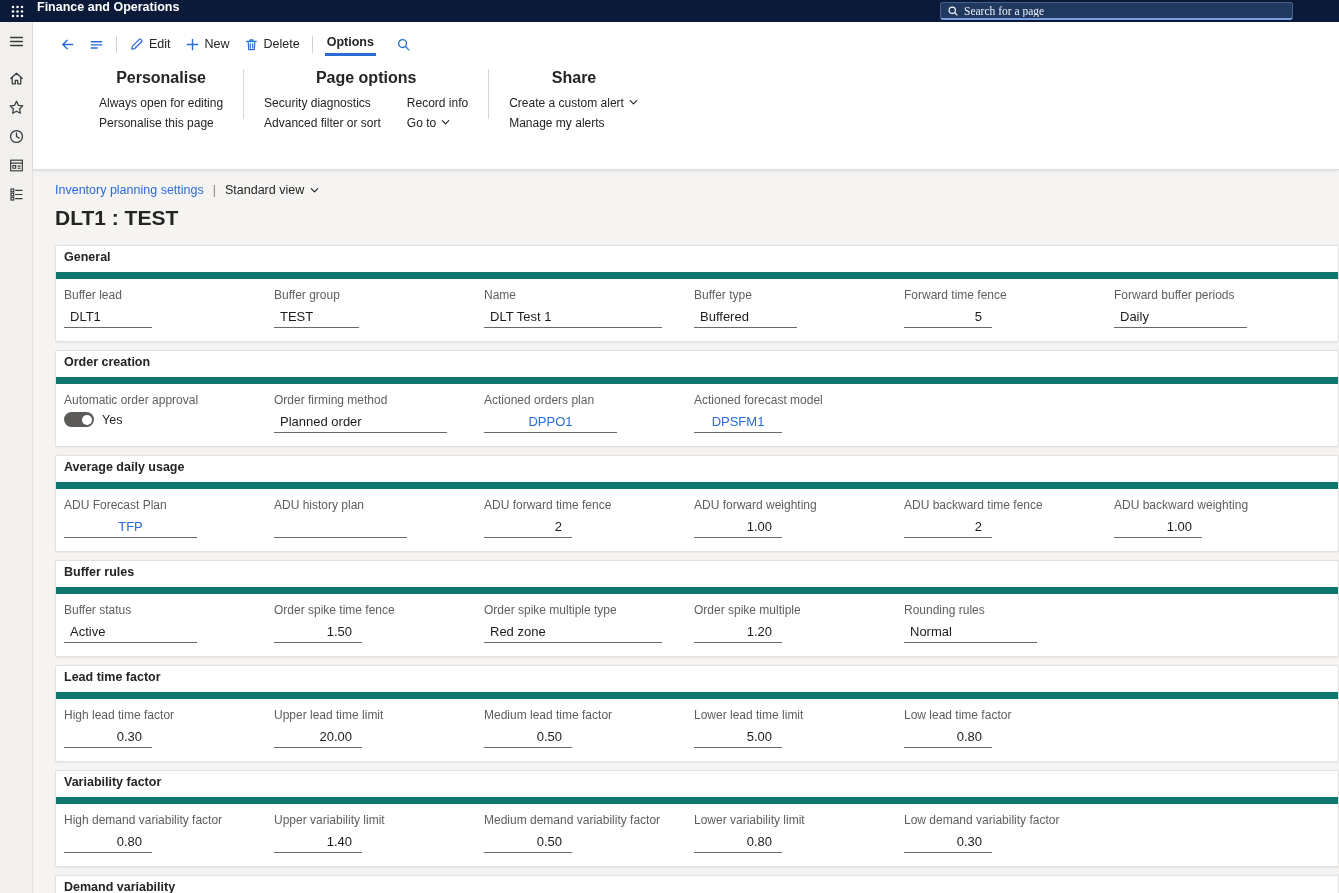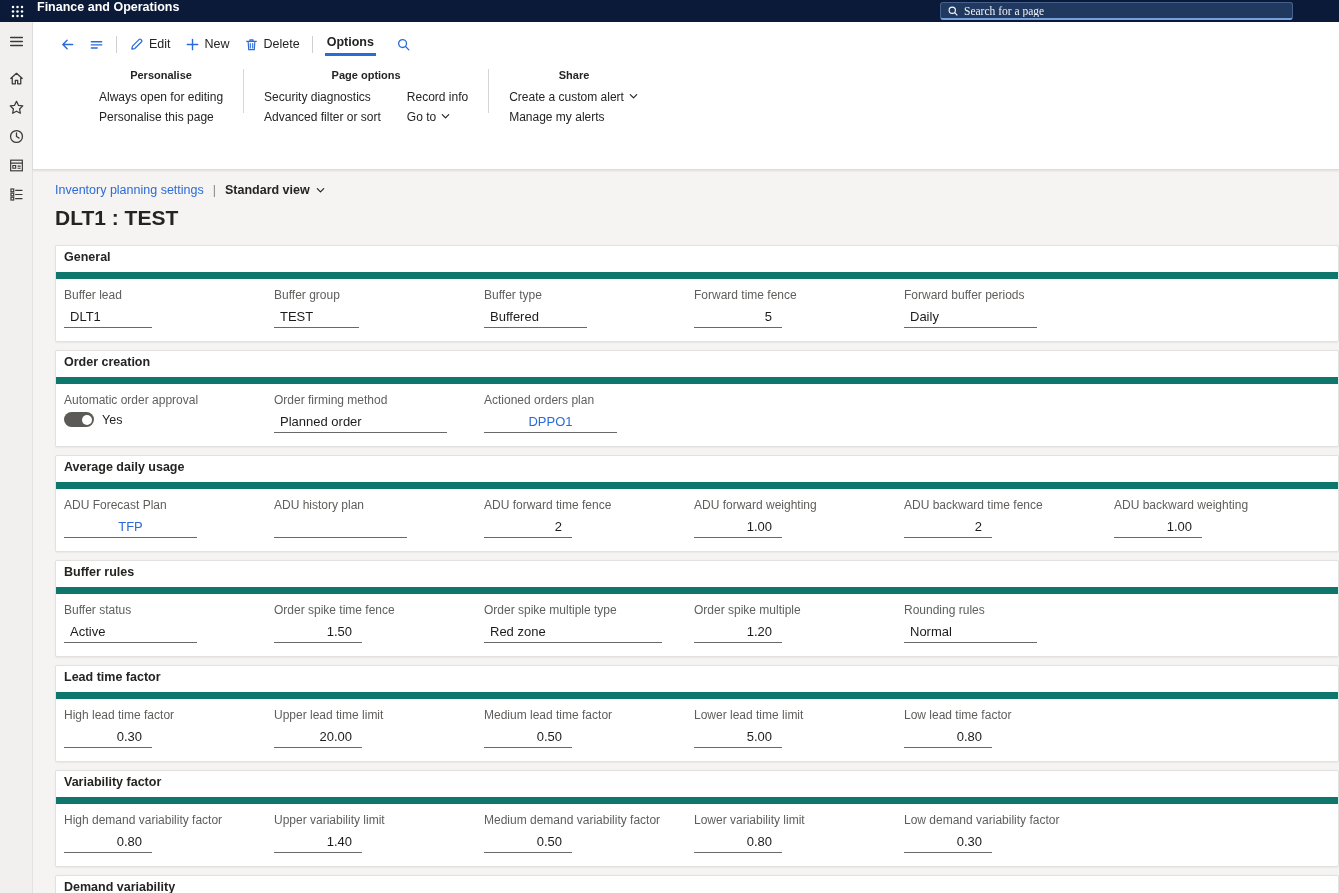--- a/index.html
+++ b/index.html
@@ -37,32 +37,32 @@
   .toolbar-row{display:flex;align-items:center;height:44px;color:#252423;}
   .tbtn{display:flex;align-items:center;gap:5px;background:none;border:none;font-size:12.5px;color:#252423;padding:4px 7px;cursor:pointer;}
   .tbtn svg{width:15px;height:15px;color:var(--accent);flex:none;}
   .sep{width:1px;height:17px;background:#d2d0ce;margin:0 5px;}
   .tab-options{font-weight:700;position:relative;padding:4px 9px 9px;}
   .tab-options::after{content:"";position:absolute;left:7px;right:7px;bottom:2px;height:2.5px;background:var(--accent);}
   .search-tbtn{margin-left:6px;}
   
   .ribbon{display:flex;align-items:stretch;padding:3px 0 0 26px;}
   .ribbon-group{padding:0 20px;display:flex;flex-direction:column;}
-  .ribbon-group-title{font-size:11px;font-weight:700;text-align:center;margin-bottom:8px;color:#252423;}
+  .ribbon-group-title{font-size:16px;font-weight:700;text-align:center;margin-bottom:8px;color:#252423;}
   .ribbon-cols{display:flex;gap:26px;}
   .ribbon-col{display:flex;flex-direction:column;gap:4px;}
   .ribbon-item{display:flex;align-items:flex-start;gap:4px;background:none;border:none;font-size:12px;color:#252423;padding:0;cursor:pointer;text-align:left;line-height:16px;white-space:nowrap;}
   .ribbon-item svg{width:11px;height:11px;margin-top:2px;color:#252423;}
   .ribbon-divider{width:1px;background:#d8d6d4;align-self:stretch;margin-bottom:12px;}
   
   .content{padding:13px 0 0 22px;}
   .breadcrumb{display:flex;align-items:center;font-size:12.5px;gap:9px;}
   .bc-link{color:var(--accent);cursor:pointer;}
   .bc-sep{color:#8a8886;}
-  .bc-view{color:#252423;display:flex;align-items:flex-start;gap:5px;cursor:pointer;font-weight:bold;}
+  .bc-view{color:#252423;display:flex;align-items:flex-start;gap:5px;cursor:pointer;}
   .bc-view svg{width:11px;height:11px;margin-top:2px;}
   .page-title{font-size:21px;font-weight:700;color:#252423;margin-top:9px;}
   #cards{margin-top:15px;display:flex;flex-direction:column;gap:8px;}
   .card{background:#fff;border:1px solid #e3e1df;border-radius:2px;box-shadow:0 0.5px 1.5px rgba(0,0,0,.05);}
   .card-header{display:block;width:100%;text-align:left;background:none;border:none;border-bottom:7px solid #0f766e;
     font-size:12.5px;font-weight:600;color:#252423;padding:4px 8px 8px 8px;cursor:pointer;}
   .card-grid{display:grid;grid-template-columns:repeat(6,210px);padding:9px 8px 13px 8px;}
   .f-label{font-size:12px;color:#605e5c;margin-bottom:5px;white-space:nowrap;}
   .f-value{border-bottom:1px solid #6b6967;min-height:21px;font-size:13px;color:#1d1c1b;padding:2px 6px 3px 6px;white-space:nowrap;cursor:text;}
   .f-value.right{text-align:right;padding-right:10px;}
@@ -260,20 +260,24 @@
             <div class="card-grid">
               <div>
                 <div class="f-label">Buffer lead</div>
                 <div class="f-value" style="width: 88px;">DLT1</div>
               </div>
               <div>
                 <div class="f-label">Buffer group</div>
                 <div class="f-value" style="width: 85px;">TEST</div>
               </div>
               <div>
+                <div class="f-label">Name</div>
+                <div class="f-value" style="width: 178px;">DLT Test 1</div>
+              </div>
+              <div>
                 <div class="f-label">Buffer type</div>
                 <div class="f-value" style="width: 103px;">Buffered</div>
               </div>
               <div>
                 <div class="f-label">Forward time fence</div>
                 <div class="f-value right" style="width: 88px;">5</div>
               </div>
               <div>
                 <div class="f-label">Forward buffer periods</div>
                 <div class="f-value" style="width: 133px;">Daily</div>
@@ -290,20 +294,24 @@
                   <span class="toggle-text">Yes</span>
                 </div>
               </div>
               <div>
                 <div class="f-label">Order firming method</div>
                 <div class="f-value" style="width: 173px;">Planned order</div>
               </div>
               <div>
                 <div class="f-label">Actioned orders plan</div>
                 <div class="f-value link" style="width: 133px;">DPPO1</div>
+              </div>
+              <div>
+                <div class="f-label">Actioned forecast model</div>
+                <div class="f-value link" style="width: 88px;">DPSFM1</div>
               </div>
             </div>
           </section>
           <section class="card">
             <button class="card-header">Average daily usage</button>
             <div class="card-grid">
               <div>
                 <div class="f-label">ADU Forecast Plan</div>
                 <div class="f-value link" style="width: 133px;">TFP</div>
               </div>

